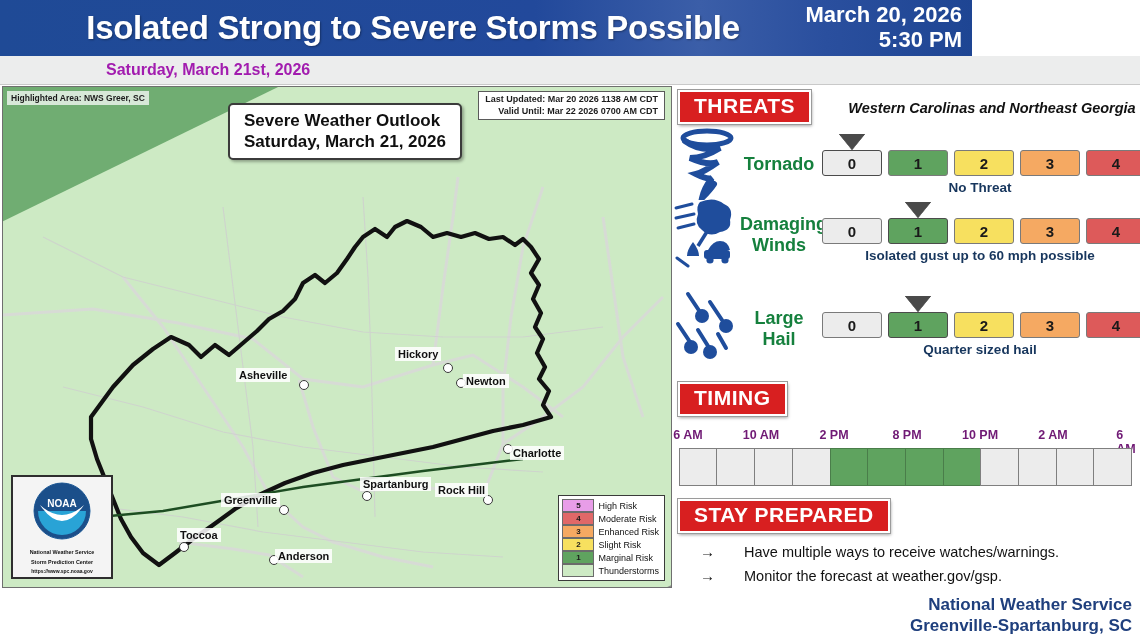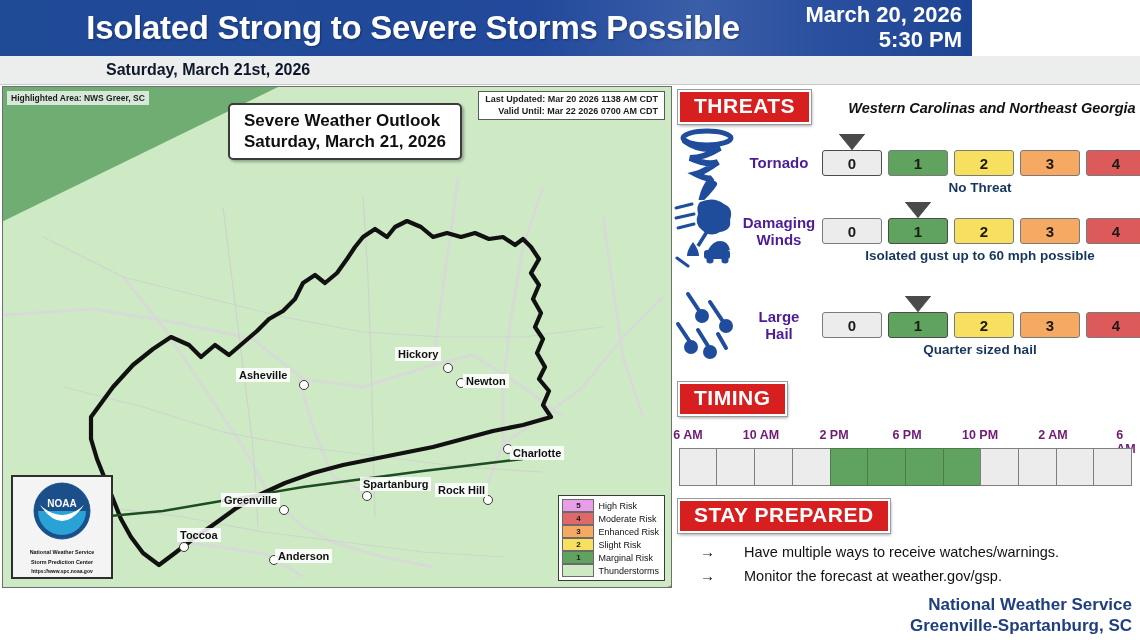--- a/index.html
+++ b/index.html
@@ -39,21 +39,21 @@
     line-height: 1.12;
   }
 
   .subtitle-bar {
     position: absolute; left: 0; top: 56px; width: 1140px; height: 28px;
     background: #eceded;
     border-bottom: 1px solid #c9c9c9;
   }
   .subtitle-text {
     position: absolute; left: 106px; top: 5px;
-    color: #0f172a; font-size: 16px; font-weight: bold;
+    color: #a21caf; font-size: 16px; font-weight: bold;
   }
 
   
   .map {
     position: absolute; left: 2px; top: 86px;
     width: 668px; height: 500px;
     background: #8c8c8c;
     border: 1px solid #6f6f6f;
     overflow: hidden;
   }
@@ -168,21 +168,21 @@
     position: absolute; left: 170px; top: 14px;
     width: 300px; text-align: center;
     color: #121212; font-size: 14.5px; font-weight: bold; font-style: italic;
   }
 
   .threat-row { position: absolute; left: 0; width: 468px; height: 74px; }
   .threat-icon { position: absolute; left: 2px; top: 0; width: 66px; height: 72px; }
   .threat-name {
     position: absolute; left: 68px; width: 78px;
     text-align: center;
-    color: #4c1d95; font-size: 15px; font-weight: bold; line-height: 1.15;
+    color: #15803d; font-size: 18px; font-weight: bold; line-height: 1.15;
   }
   .scale { position: absolute; left: 150px; display: flex; gap: 6px; }
   .scale-box {
     width: 58px; height: 24px;
     border: 1.6px solid #7a7a7a;
     border-radius: 3px;
     display: flex; align-items: center; justify-content: center;
     font-size: 15px; font-weight: bold; color: #1a1a1a;
     position: relative;
   }
@@ -477,21 +477,21 @@
       </div>
     </div>
 
   <div style="position:absolute;left:6px;top:296px;">
     <span class="redtag">TIMING</span>
   </div>
   <div class="timing-labels" id="timing-labels" style="top:342px;">
       <div class="timing-label" style="left: 16px;">6 AM</div>
       <div class="timing-label" style="left: 89px;">10 AM</div>
       <div class="timing-label" style="left: 162px;">2 PM</div>
-      <div class="timing-label" style="left: 235px;">6 PM</div>
+      <div class="timing-label" style="left: 235px;">8 PM</div>
       <div class="timing-label" style="left: 308px;">10 PM</div>
       <div class="timing-label" style="left: 381px;">2 AM</div>
       <div class="timing-label" style="left: 454px;">6 AM</div>
     </div>
   <div class="timing-track" id="timing-track" style="top:362px;">
       <div class="timing-cell"></div>
       <div class="timing-cell"></div>
       <div class="timing-cell"></div>
       <div class="timing-cell"></div>
       <div class="timing-cell on"></div>

